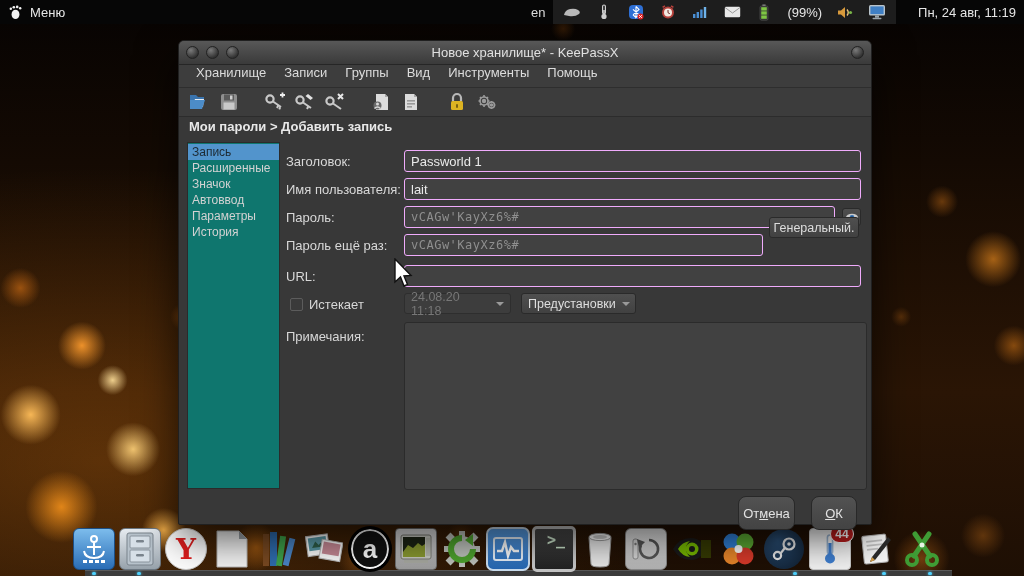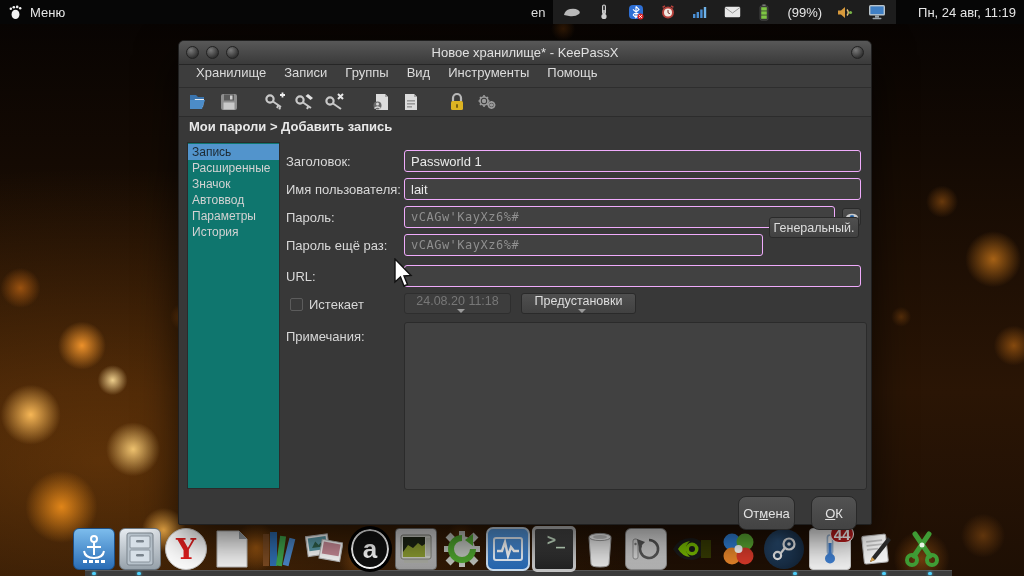--- a/index.html
+++ b/index.html
@@ -74,40 +74,40 @@
   .field{position:absolute;left:225px;width:457px;height:22px;box-sizing:border-box;
     background:#414141;border:1px solid #f0abfc;border-radius:3px;color:#eaeaea;
     font:13px "Liberation Sans",sans-serif;padding:0 6px;outline:none;}
   .field.pw{font-family:"DejaVu Sans Mono",monospace;font-size:12px;color:#8f8f8f;letter-spacing:.5px;}
   .sqbtn{position:absolute;display:flex;align-items:center;justify-content:center;
     background:linear-gradient(#4f4f4f,#414141);border:1px solid #2a2a2a;border-radius:3px;
     color:#dedede;font-size:12.5px;box-sizing:border-box;}
   .checkbox{position:absolute;width:13px;height:13px;background:#3a3a3a;
     border:1px solid #5c5c5c;border-radius:2px;box-sizing:border-box;}
   .combo{position:absolute;height:21px;box-sizing:border-box;border-radius:3px;
-    display:flex;align-items:center;justify-content:space-between;padding:0 6px;font-size:12.5px;flex-direction:column;}
+    display:flex;align-items:center;justify-content:space-between;padding:0 6px;font-size:12.5px;}
   .combo .tri{width:0;height:0;border-left:4px solid transparent;border-right:4px solid transparent;
     border-top:4px solid #9a9a9a;margin-left:6px;}
   .combo.disabled{background:#3d3d3d;border:1px solid #2e2e2e;color:#777;}
   .combo.btn{background:linear-gradient(#4f4f4f,#414141);border:1px solid #2a2a2a;color:#dedede;}
   .notes{position:absolute;left:225px;top:281px;width:457px;height:162px;resize:none;
     background:#414141;border:1px solid #2b2b2b;border-radius:3px;outline:none;}
   .dlgbtn{position:absolute;height:34px;box-sizing:border-box;border-radius:8px;
     background:linear-gradient(#525252,#434343);border:1px solid #282828;color:#e2e2e2;
     font-size:13px;display:flex;align-items:center;justify-content:center;}
   .mn{text-decoration:underline;}
   
   .dockstrip{position:absolute;left:85px;bottom:0;width:867px;height:5px;z-index:5;
     background:#3d3d3d;border-top:1px solid #5a5a5a;}
   .dockdot{position:absolute;bottom:1px;width:4px;height:3px;border-radius:2px;background:#4fd2ff;box-shadow:0 0 3px #4fd2ff;}
   .dock{position:absolute;left:72px;bottom:5px;display:flex;align-items:flex-end;gap:2px;z-index:6;}
   .dicon{width:44px;height:44px;display:flex;align-items:center;justify-content:center;position:relative;}
   .tile{width:40px;height:40px;border-radius:6px;display:flex;align-items:center;justify-content:center;position:relative;}
   .badge44{position:absolute;top:-4px;right:-4px;min-width:18px;height:16px;border-radius:9px;
-    background:#b91c1c;color:#fff;font-size:15px;font-weight:bold;display:flex;align-items:center;justify-content:center;
+    background:#b91c1c;color:#fff;font-size:12px;font-weight:bold;display:flex;align-items:center;justify-content:center;
     border:1px solid #fff;padding:0 2px;}
   
   .cursor{position:absolute;left:393px;top:258px;z-index:50;}
 </style>
 </head>
 <body>
 
 <div class="bokeh"></div>
 
 <div class="panel">

